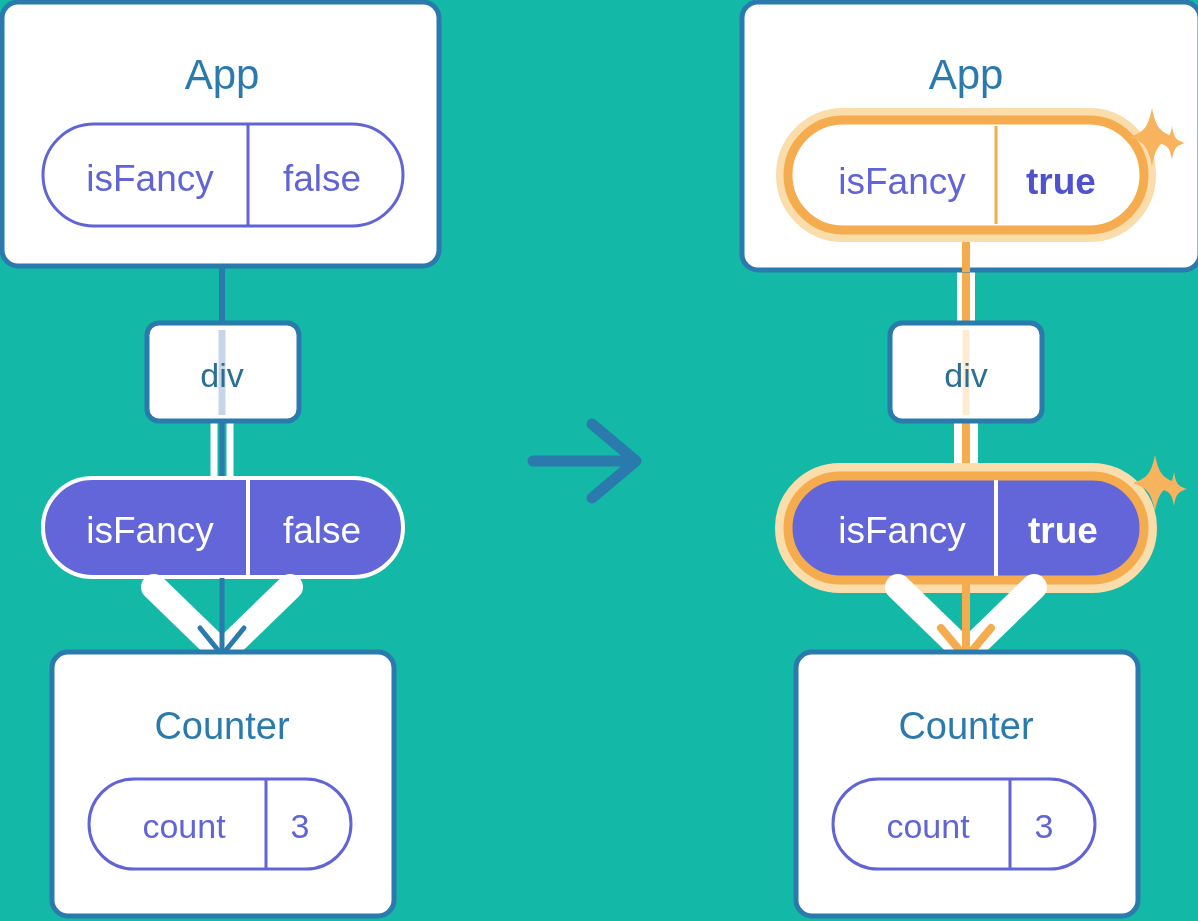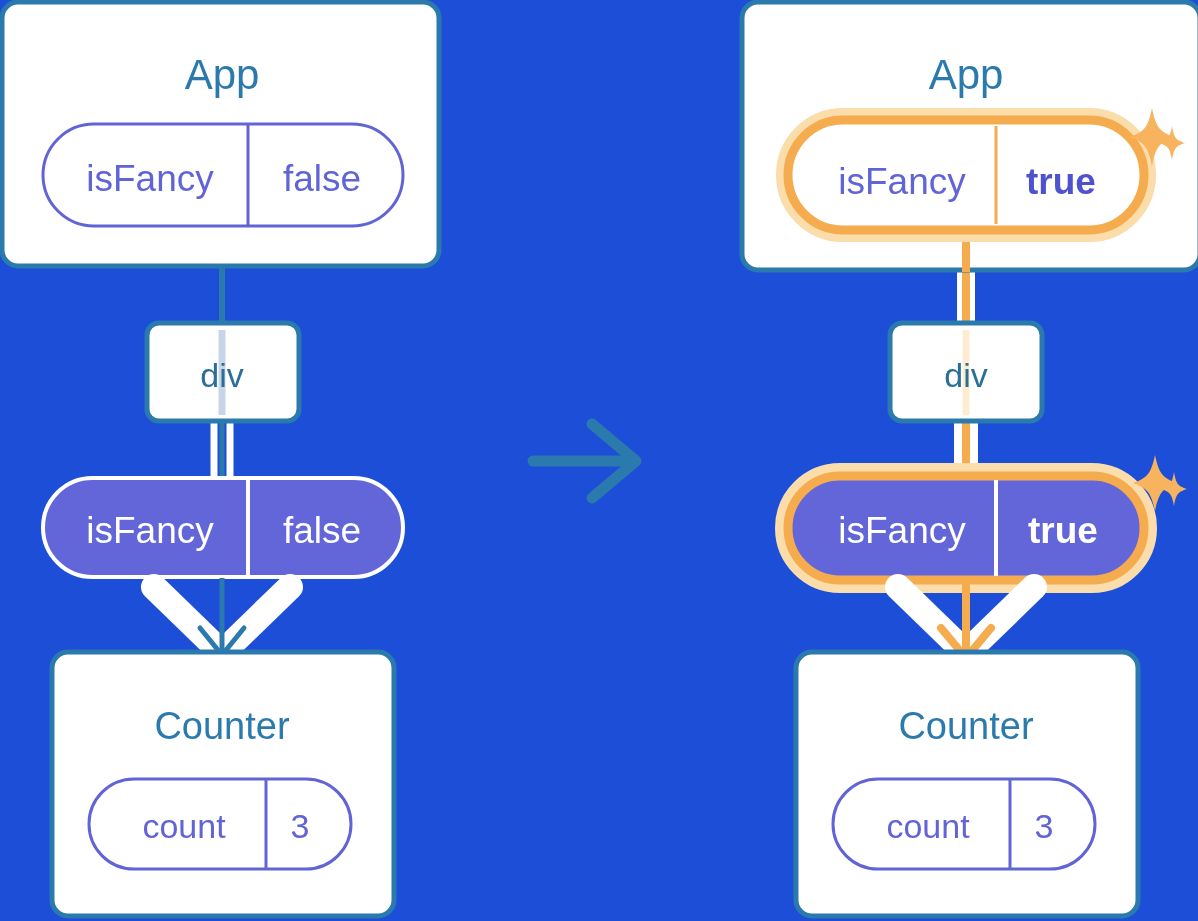--- a/index.html
+++ b/index.html
@@ -10,21 +10,21 @@
   body {
     width: 1198px;
     height: 921px;
     overflow: hidden;
     font-family: "Liberation Sans", sans-serif;
   }
   #stage {
     position: relative;
     width: 1198px;
     height: 921px;
-    background: #1d4ed8;
+    background: #14b8a6;
   }
   #stage > svg {
     position: absolute;
     top: 0;
     left: 0;
     width: 1198px;
     height: 921px;
   }
   .lbl {
     font-family: "Liberation Sans", sans-serif;

